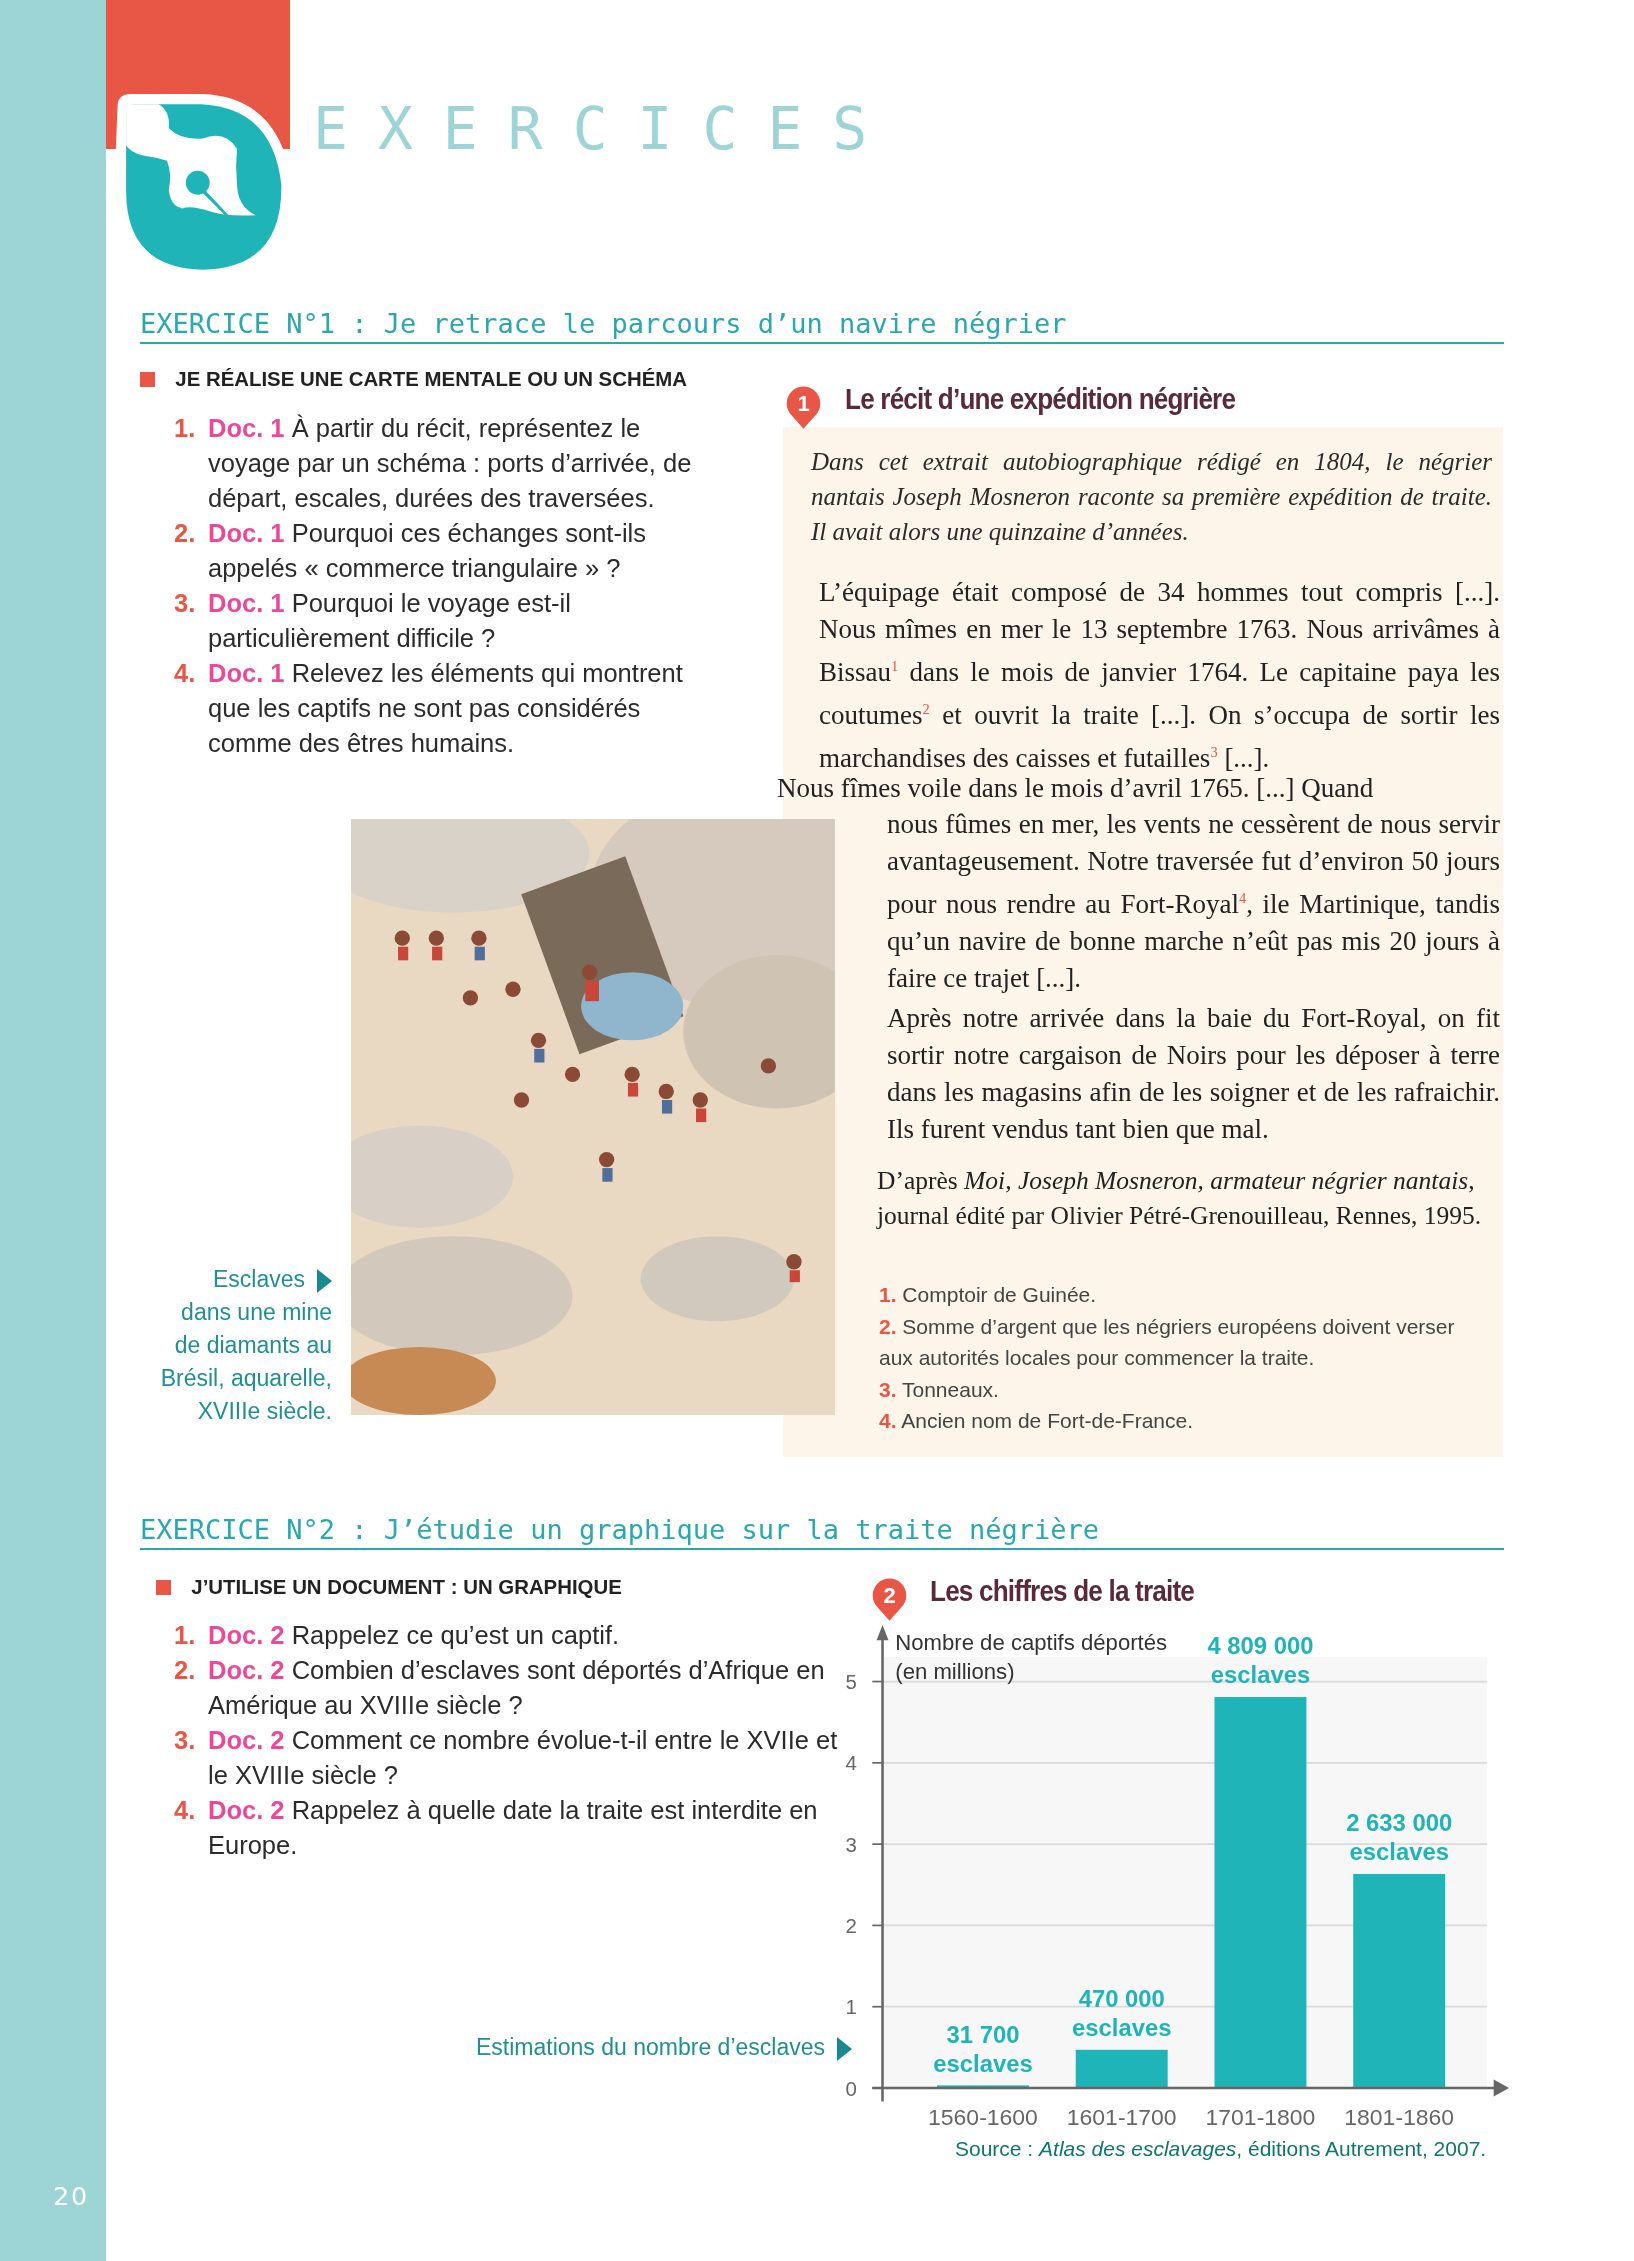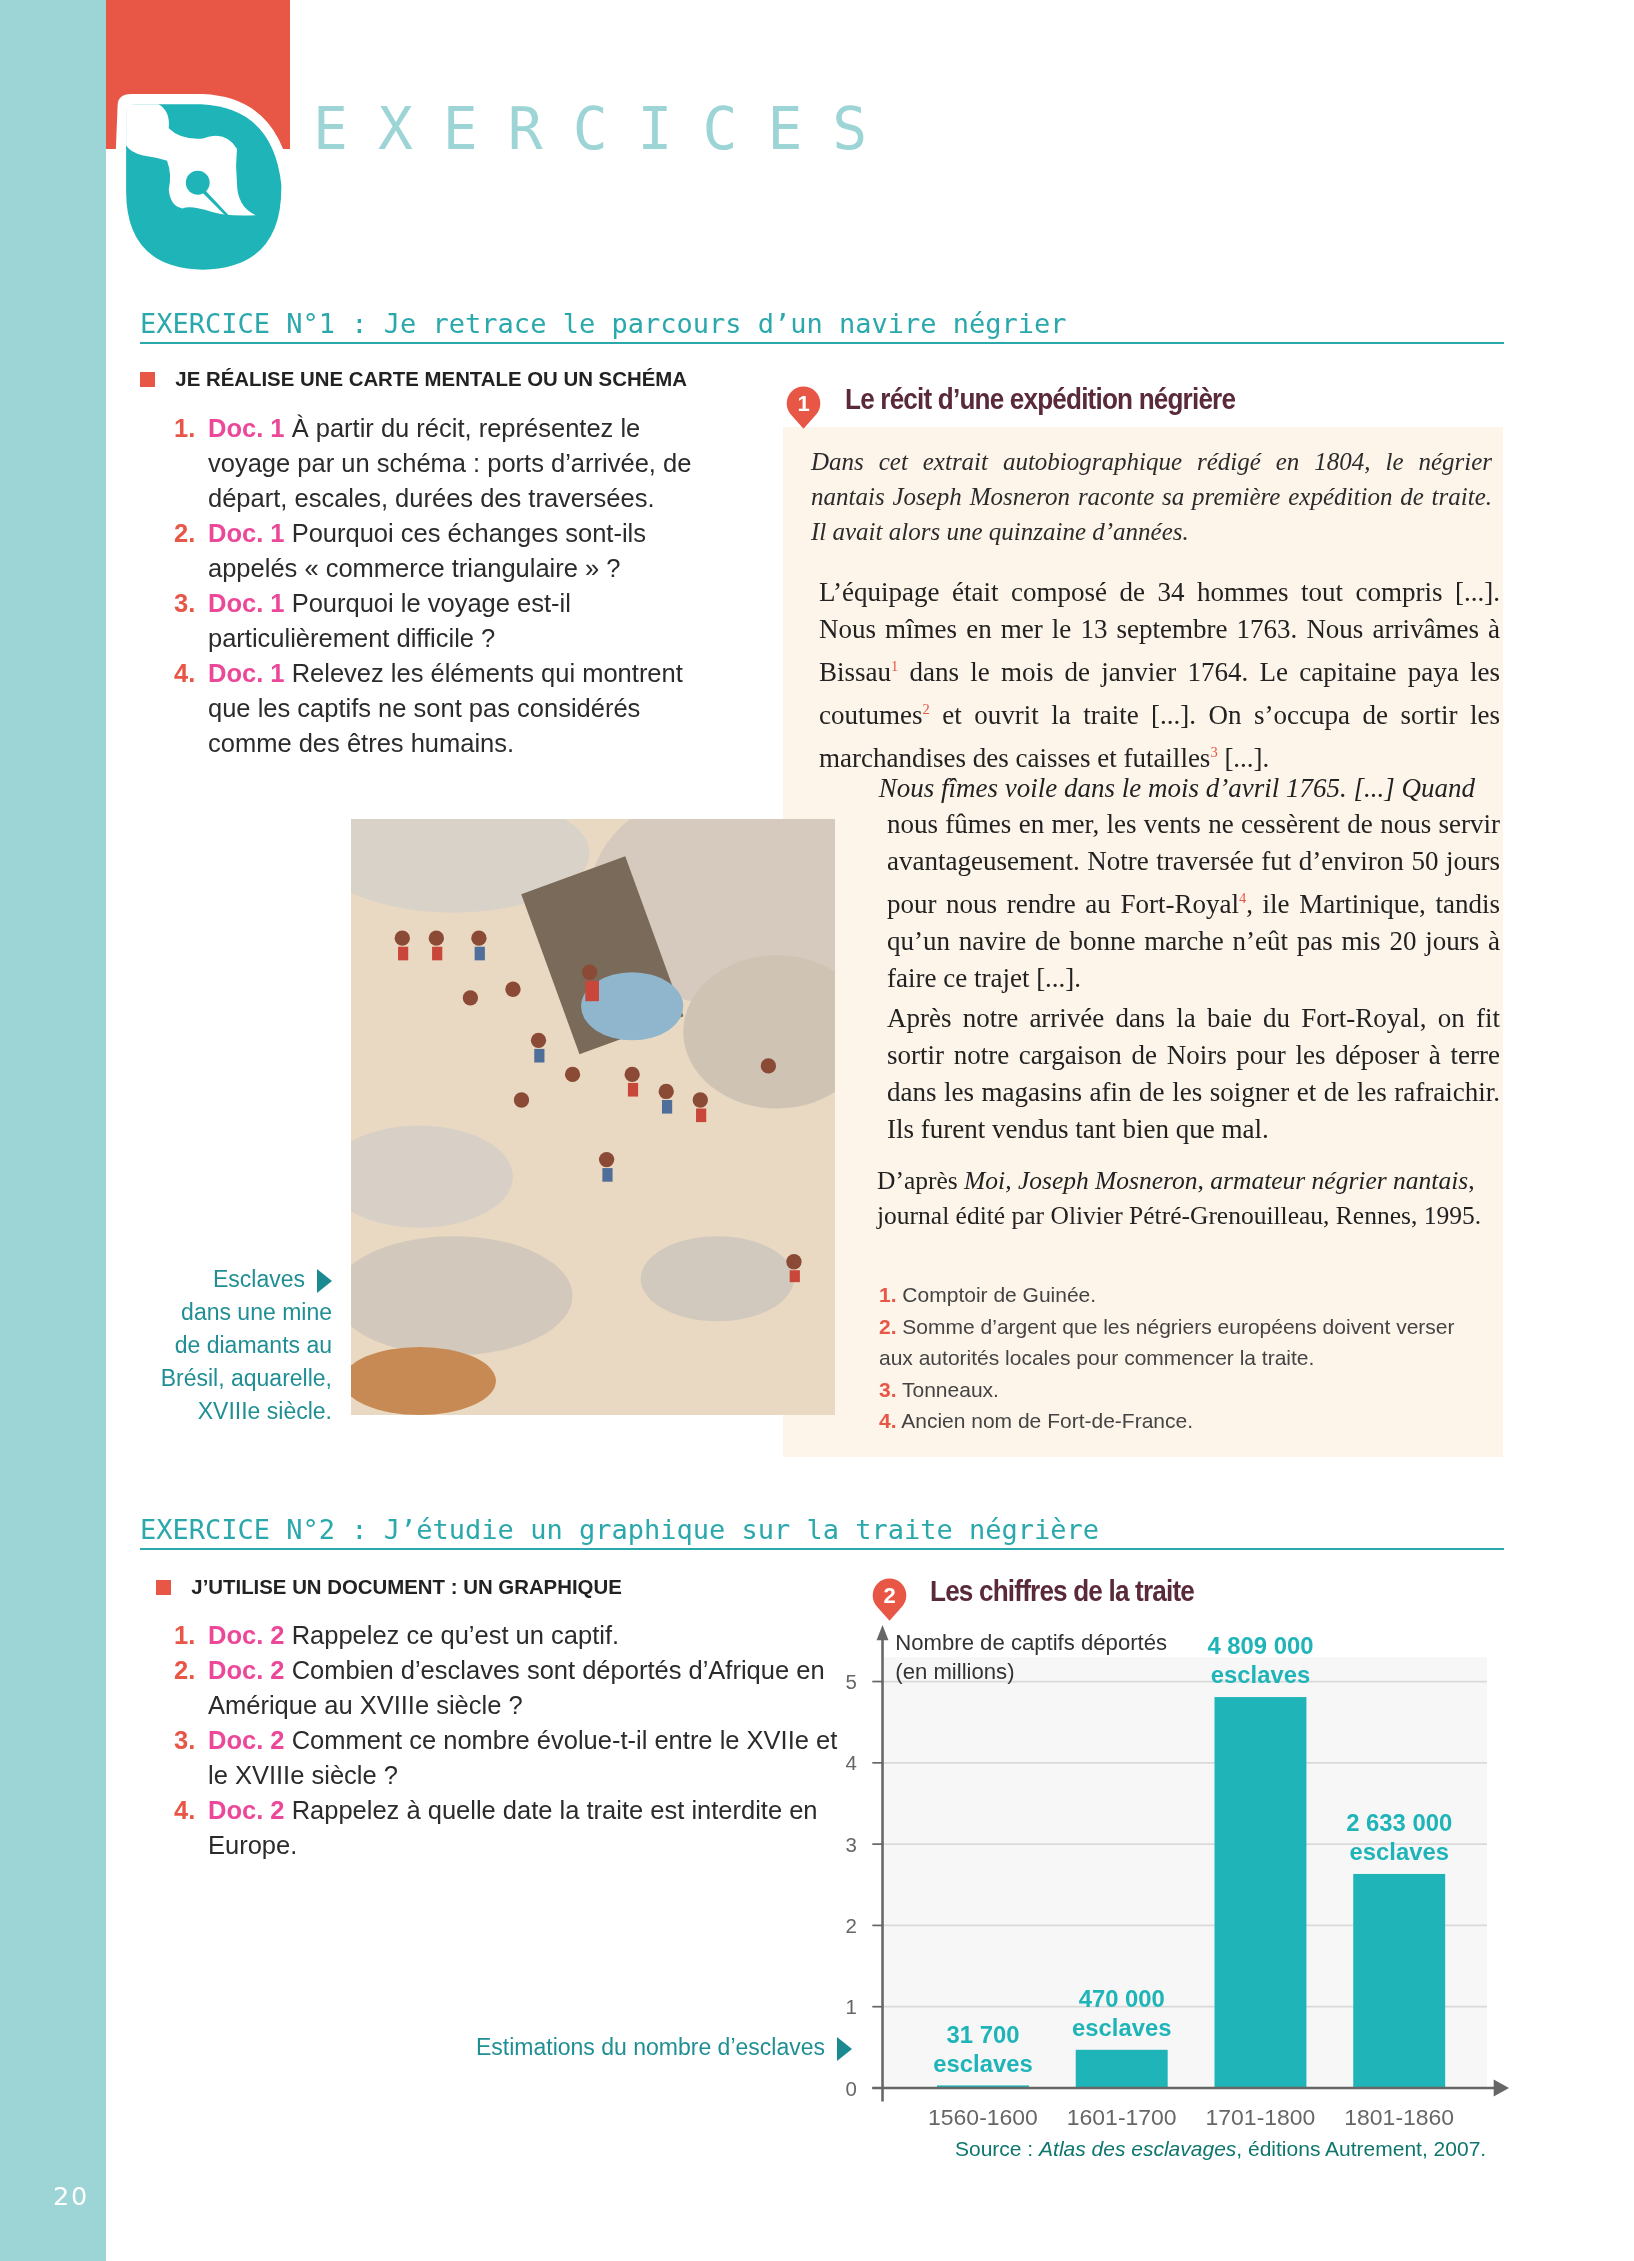--- a/index.html
+++ b/index.html
@@ -87,21 +87,21 @@
 <div class="doc1-box"></div>
 <svg class="doc-badge" style="left:785px; top:385px;" viewBox="0 0 44 52">
   <path d="M22,52 L8,36 A20,20 0 1 1 36,36 Z" fill="#e85646"></path>
 </svg>
 <div style="position:absolute; left:785px; top:391px; width:37px; text-align:center; color:#fff; font-family:'Liberation Sans',sans-serif; font-weight:bold; font-size:22px;">1</div>
 <div class="doc-title" style="left:845px; top:383px;">Le récit d’une expédition négrière</div>
 
 <div class="intro">Dans cet extrait autobiographique rédigé en 1804, le négrier nantais Joseph Mosneron raconte sa première expédition de traite. Il avait alors une quinzaine d’années.</div>
 
 <div class="narr" id="para1" style="left:811px; top:574px; width:681px;">L’équipage était composé de 34 hommes tout compris [...]. Nous mîmes en mer le 13 septembre 1763. Nous arrivâmes à Bissau<sup>1</sup> dans le mois de janvier 1764. Le capitaine paya les coutumes<sup>2</sup> et ouvrit la traite [...]. On s’occupa de sortir les marchandises des caisses et futailles<sup>3</sup> [...].</div>
-<div class="narr" style="left:786px; top:770px; width:681px; text-align:right;font-style:italic;">Nous fîmes voile dans le mois d’avril 1765. [...] Quand</div>
+<div class="narr" style="left:769px; top:770px; width:681px; text-align:left;">Nous fîmes voile dans le mois d’avril 1765. [...] Quand</div>
 <div class="narr" id="para2" style="left:879px; top:806px; width:613px;">nous fûmes en mer, les vents ne cessèrent de nous servir avantageusement. Notre traversée fut d’environ 50 jours pour nous rendre au Fort-Royal<sup>4</sup>, ile Martinique, tandis qu’un navire de bonne marche n’eût pas mis 20 jours à faire ce trajet [...].</div>
 <div class="narr" style="left:879px; top:1000px; width:613px;">Après notre arrivée dans la baie du Fort-Royal, on fit sortir notre cargaison de Noirs pour les déposer à terre dans les magasins afin de les soigner et de les rafraichir. Ils furent vendus tant bien que mal.</div>
 
 <div class="source">
   <span>D’après </span><i>Moi, Joseph Mosneron, armateur négrier nantais</i><span>, journal édité par Olivier Pétré-Grenouilleau, Rennes, 1995.</span>
 </div>
 
 <div class="notes">
   <div><span class="n">1.</span> <span>Comptoir de Guinée.</span></div>
   <div><span class="n">2.</span> <span>Somme d’argent que les négriers européens doivent verser aux autorités locales pour commencer la traite.</span></div>

